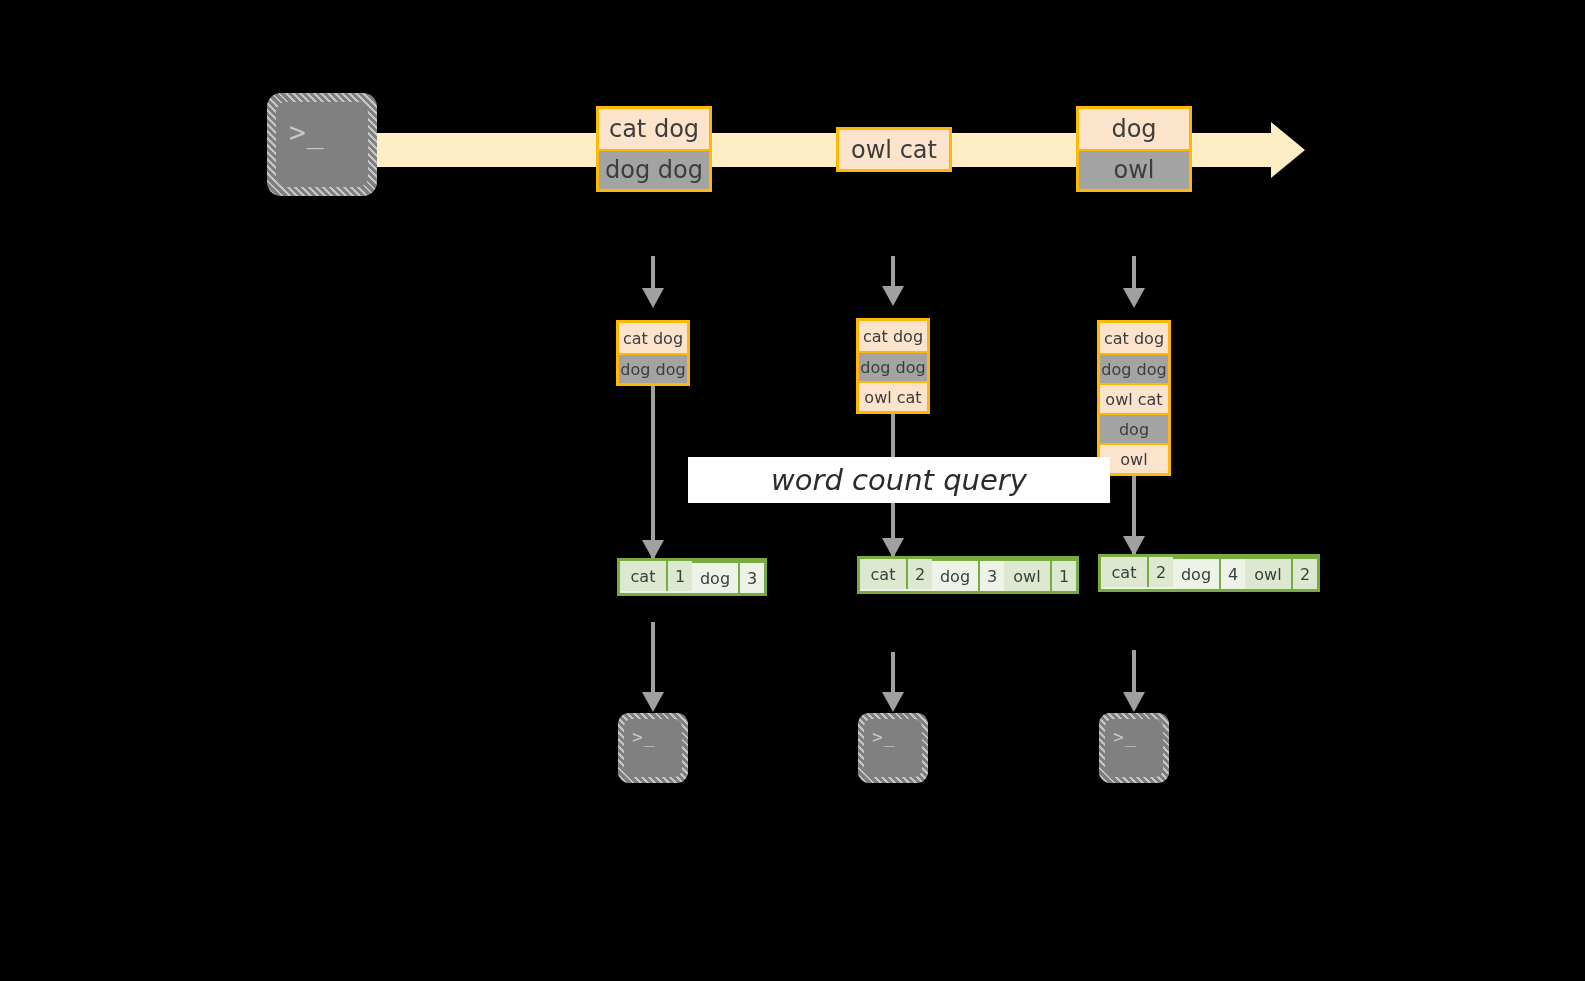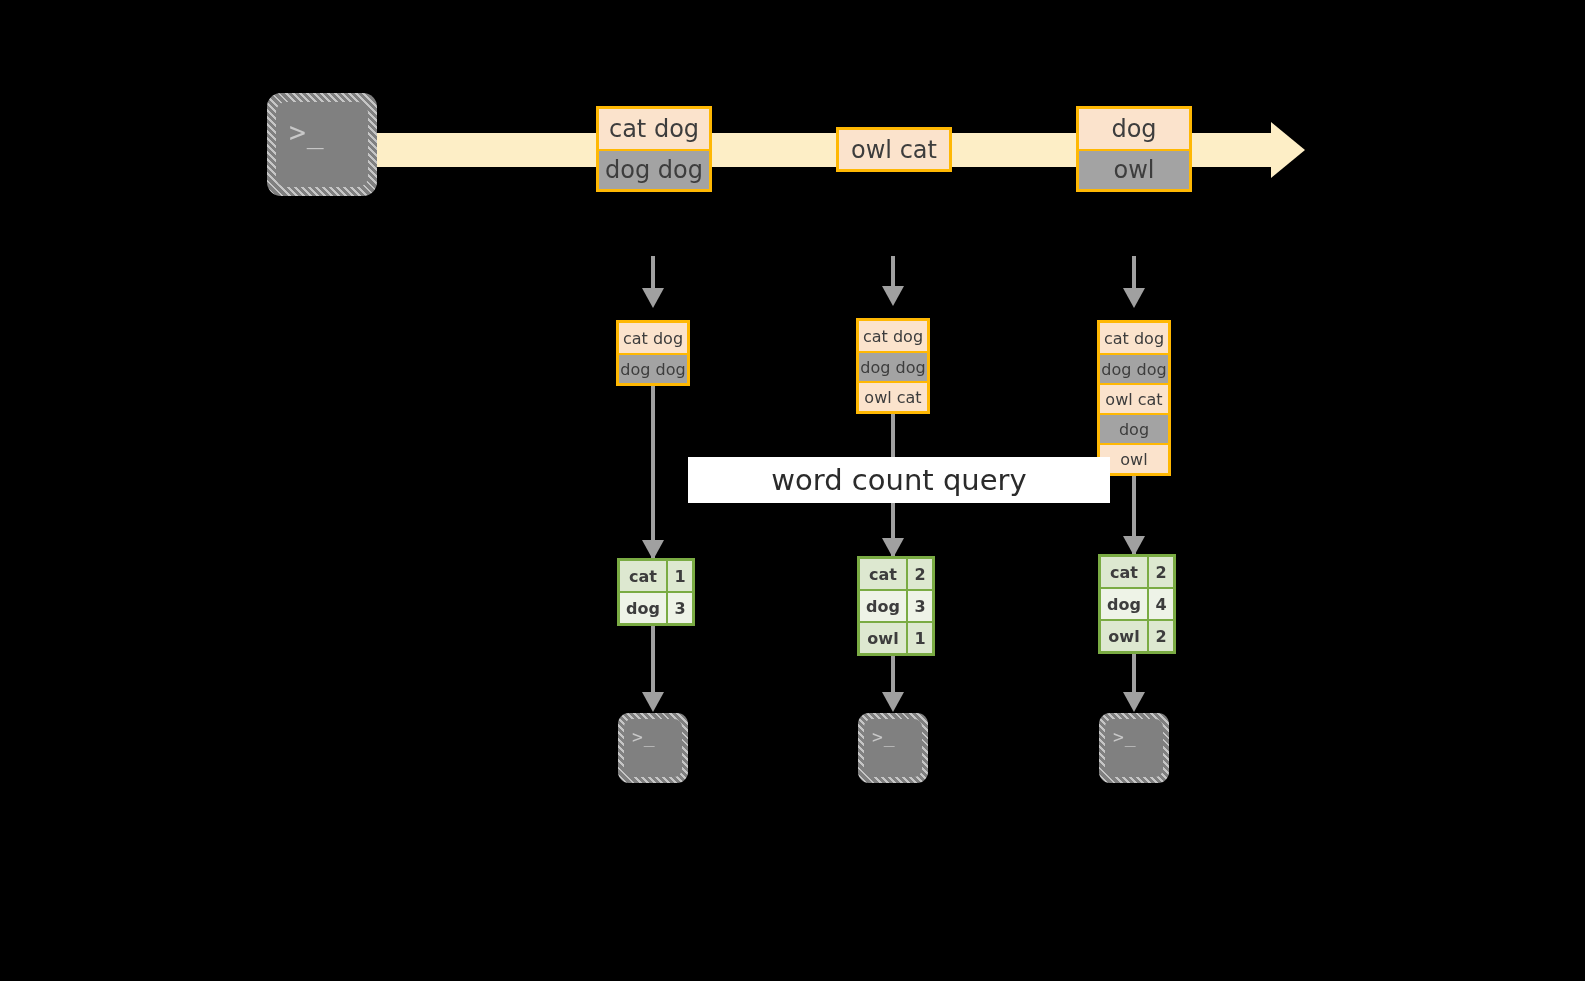--- a/index.html
+++ b/index.html
@@ -91,24 +91,23 @@
   .rec-stack.big .cell { height: 40px; font-size: 24px; }
   
   .rec-stack.mid .cell { height: 30px; font-size: 16px; }
 
   
   .wc-table {
     position: absolute;
     box-sizing: border-box;
     border: 3px solid #7aab43;
     display: flex;
-    flex-direction: column;
+    flex-direction: row;
     z-index: 6;
     background: #eef3e7;
-    font-weight: bold;
   }
   .wc-table .row {
     display: flex;
     height: 30px;
   }
   .wc-table .row + .row { border-top: 2px solid #7aab43; }
   .wc-table .row .word,
   .wc-table .row .count {
     box-sizing: border-box;
     display: flex;
@@ -282,15 +281,15 @@
   </div>
 
   <div class="vline" style="left:1132px; top:650px; height:48px;"></div>
   <div class="varrow" style="left:1123px; top:692px;"></div>
 
   <div class="terminal small" style="left:1099px; top:713px; width:70px; height:70px;">
     <div class="inner"></div>
     <div class="prompt" style="left:14px; top:15px; font-size:18px;">&gt;_</div>
   </div>
 
-  <div class="query-label" style="left:688px; top:457px; width:422px; height:46px;">word count query</div>
+  <div class="query-label" style="left:688px; top:457px; width:422px; height:46px;font-style:italic;">word count query</div>
 
 </div>
 
 </body></html>

